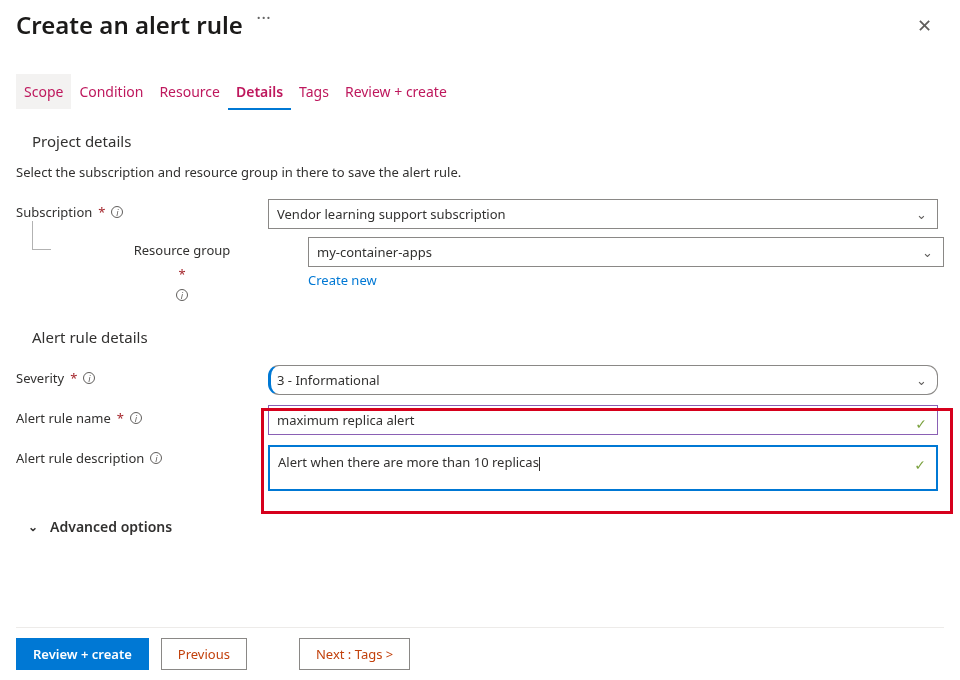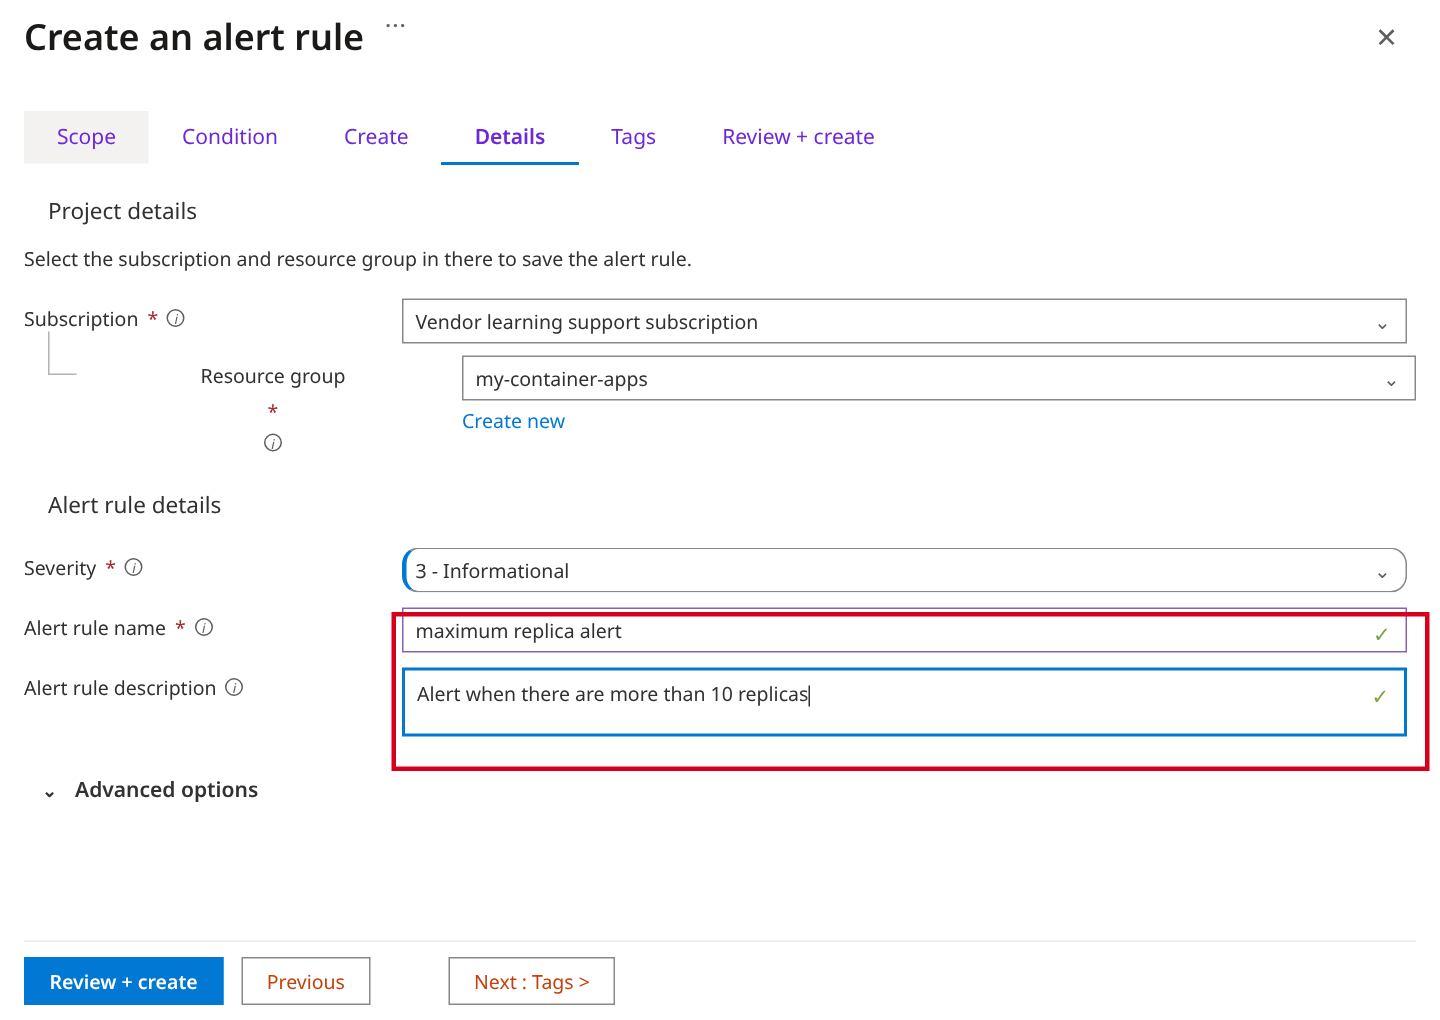--- a/index.html
+++ b/index.html
@@ -36,23 +36,23 @@
     padding: 8px;
     line-height: 1;
   }
   .tabs {
     display: flex;
     gap: 0;
     margin: 32px 0 0 16px;
     border-bottom: 0;
   }
   .tab {
-    padding: 8px 22px;
+    padding: 8px 8px;
     font-size: 14px;
-    color: #6d28d9;
+    color: #be185d;
     cursor: pointer;
     position: relative;
   }
   .tab.first { background: #f3f2f1; }
   .tab.active { font-weight: 600; }
   .tab.active::after {
     content: "";
     position: absolute;
     left: 0; right: 0; bottom: -1px;
     height: 2px;
@@ -207,21 +207,21 @@
   <div class="title">
     <span>Create an alert rule</span>
     <span class="dots">···</span>
   </div>
   <div class="close-x">✕</div>
 </div>
 
 <div class="tabs">
   <div class="tab first">Scope</div>
   <div class="tab">Condition</div>
-  <div class="tab">Create</div>
+  <div class="tab">Resource</div>
   <div class="tab active">Details</div>
   <div class="tab">Tags</div>
   <div class="tab">Review + create</div>
 </div>
 
 <div class="content">
 
   <div class="section-head">Project details</div>
   <div class="section-sub">Select the subscription and resource group in there to save the alert rule.</div>
 

